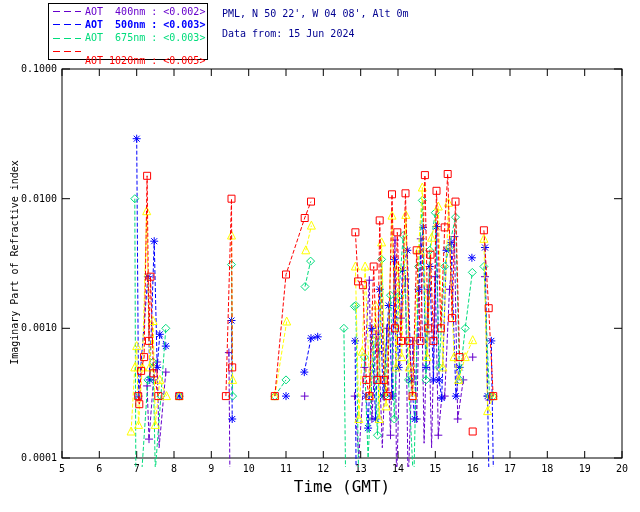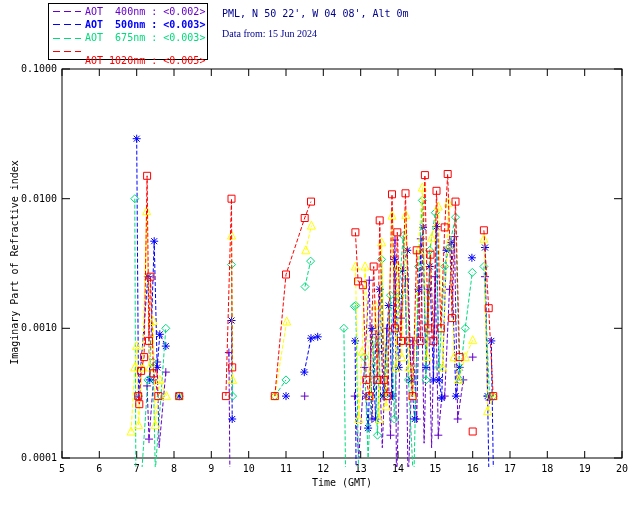--- a/index.html
+++ b/index.html
@@ -12,21 +12,21 @@
   #hdr-date{top:28px;}
   #legend{position:absolute;left:48px;top:3px;width:160px;height:57px;
           border:1px solid #000;background:#fff;box-sizing:border-box;
           display:flex;flex-direction:column;justify-content:space-around;padding:1px 0;}
   .legend-row{display:flex;align-items:center;gap:4px;padding-left:4px;height:10px;}
   .legend-swatch{flex:0 0 auto;}
   .legend-label{font-size:10px;white-space:pre;line-height:10px;}
   #ylabel{position:absolute;left:-96px;top:257px;width:220px;text-align:center;
           font-size:10px;color:#000;transform:rotate(-90deg);transform-origin:center;}
   #xlabel{position:absolute;left:242px;top:477px;width:200px;text-align:center;
-          font-size:10px;color:#000;}
+          font-size:16px;color:#000;}
 </style>
 </head>
 <body>
 
 <div id="stage">
   <svg id="plot-svg" width="640" height="512" viewBox="0 0 640 512">
       <defs>
         <clipPath id="plotclip">
           <rect x="62" y="58" width="560" height="409"></rect>
         </clipPath>
@@ -379,17 +379,17 @@
       </div>
       <div class="legend-row">
         <svg width="28" height="5" class="legend-swatch">
           <line x1="0" y1="2.5" x2="28" y2="2.5" stroke="#FF0000" stroke-dasharray="7,4"></line>
         </svg>
         <span class="legend-label" style="color: rgb(255, 0, 0); margin-top: 20px;">AOT 1020nm : &lt;0.005&gt;</span>
       </div>
     </div>
 
   <div id="hdr-loc" class="hdr" style="color: rgb(0, 0, 144);">PML, N 50 22', W 04 08', Alt 0m</div>
-  <div id="hdr-date" class="hdr" style="color: rgb(0, 0, 144); font-family: Liberation Serif, serif;">Data from: 15 Jun 2024</div>
+  <div id="hdr-date" class="hdr" style="color: rgb(0, 0, 144);">Data from: 15 Jun 2024</div>
 
   <div id="ylabel">Imaginary Part of Refractive index</div>
   <div id="xlabel">Time (GMT)</div>
 </div>
 
 </body></html>

